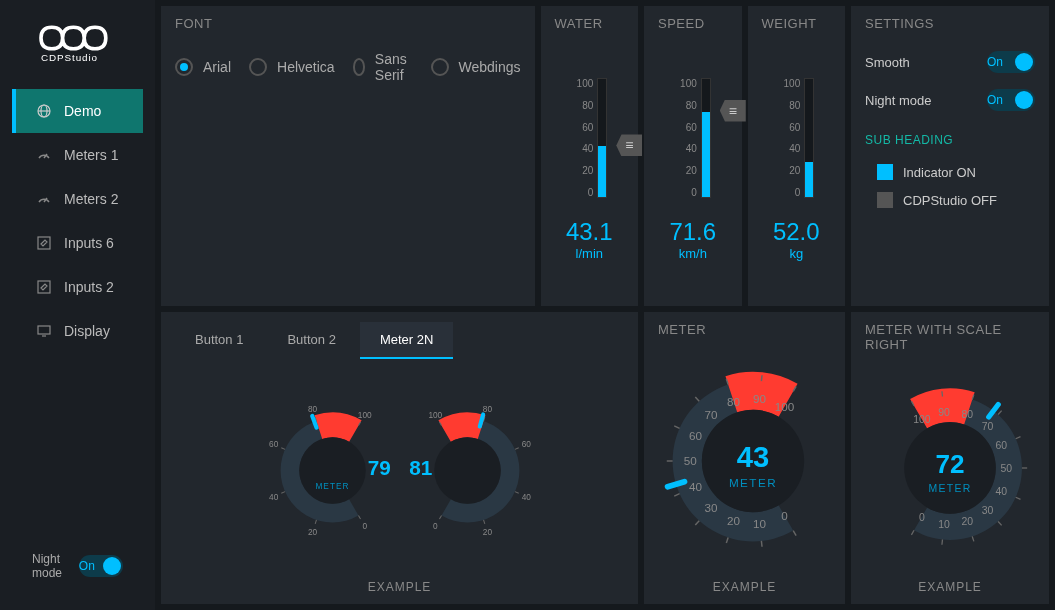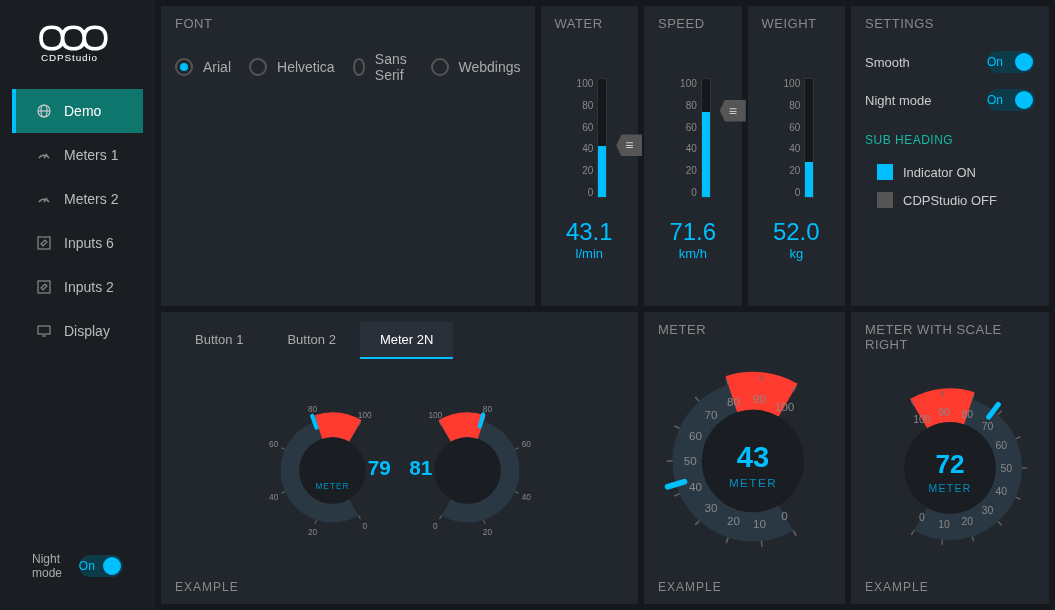--- a/index.html
+++ b/index.html
@@ -40,21 +40,21 @@
 .ind-on{background:#00bfff}.ind-off{background:#555}
 .card.wide{grid-column:span 2}
 .tabs{display:flex;gap:4px;margin-bottom:10px}
 .tab{padding:10px 20px;font-size:13px;color:#aaa;cursor:pointer;border-bottom:2px solid transparent}
 .tab.active{color:#fff;border-bottom-color:#00bfff;background:#293039}
 .gauge{position:relative;width:130px;height:130px}
 .gauge svg{width:100%;height:100%}
 .gnum{font-size:8px;fill:#888}
 .gv{fill:#00bfff;font-size:20px;font-weight:bold;text-anchor:middle}
 .gl{fill:#008fbf;font-size:8px;text-anchor:middle;letter-spacing:1px}
-.example{color:#888;font-size:12px;letter-spacing:1px;margin-top:8px}
+.example{color:#888;font-size:12px;letter-spacing:1px;text-align:center;margin-top:8px}
 .dual-gauges{display:flex;flex:1;align-items:center;justify-content:center;gap:0}
 .gauge.big{width:190px;height:190px}
 .gauge.med{width:135px;height:155px}
 </style>
 </head>
 <body>
 
 <div class="sidebar">
   <div class="logo">
     <svg viewBox="0 0 100 50">

